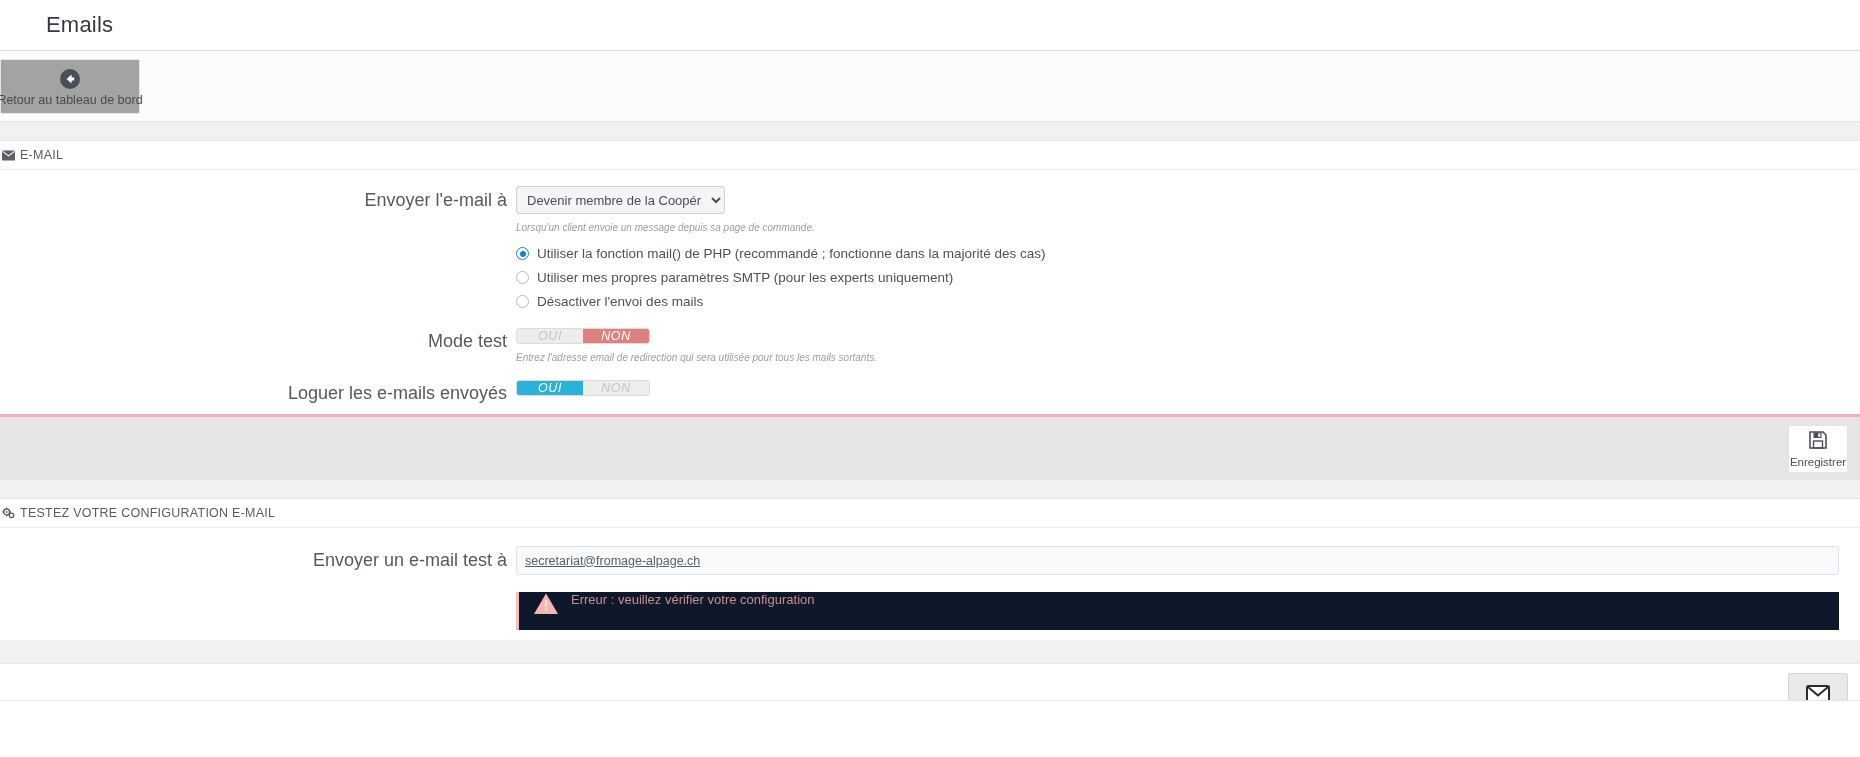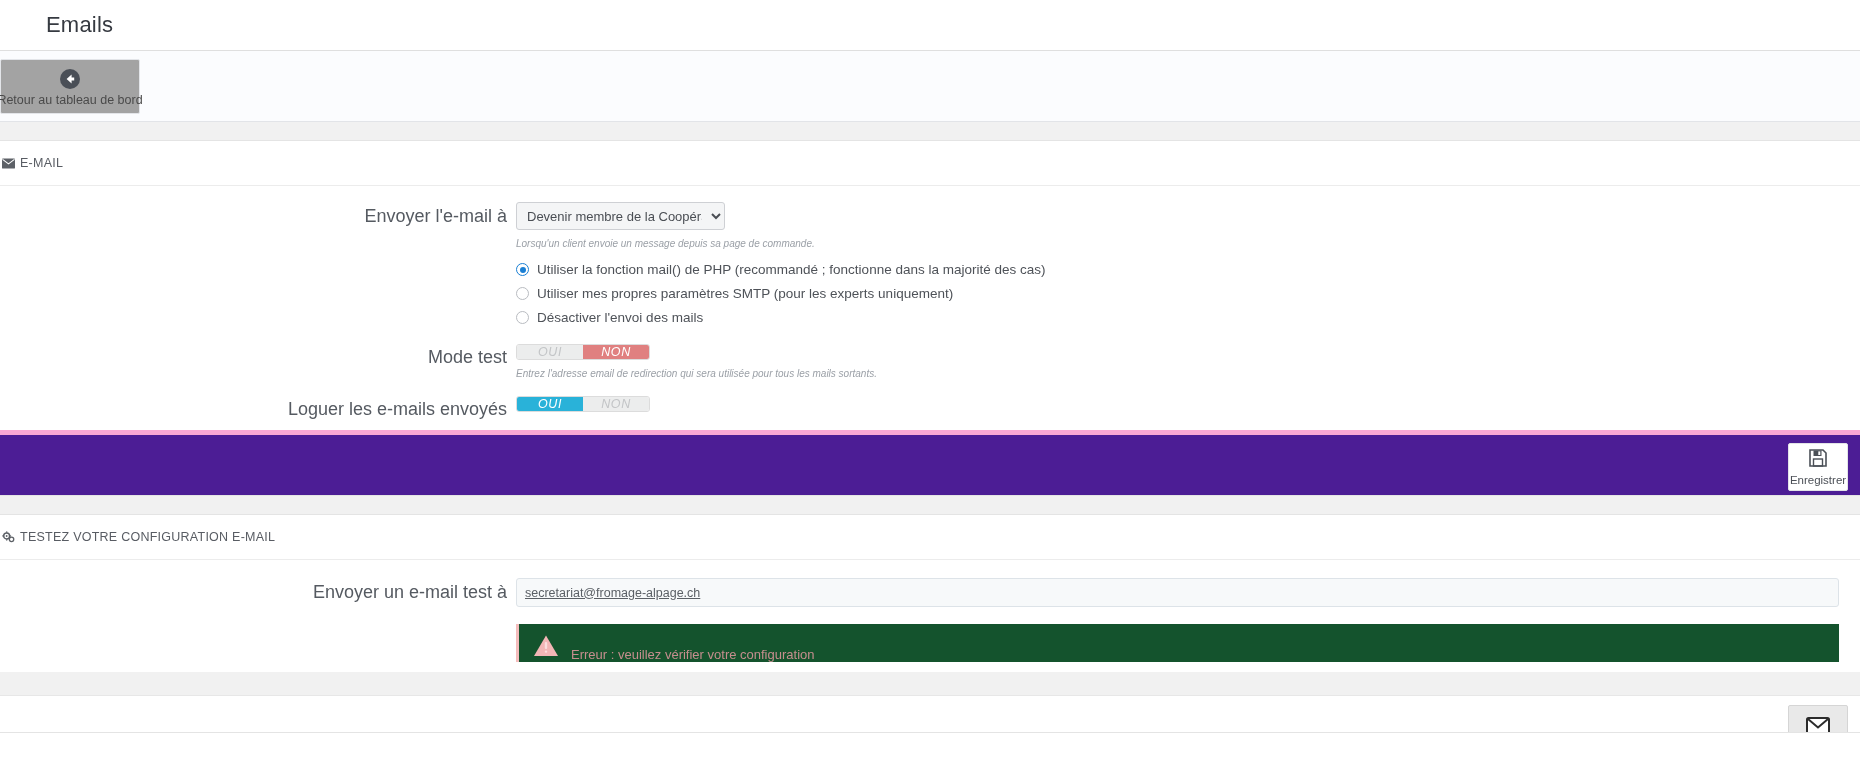--- a/index.html
+++ b/index.html
@@ -50,21 +50,21 @@
   .btn-toolbar .lbl {
     font-size: 12.5px; color: #4a4a4a; white-space: nowrap;
   }
 
   
   .gap-band { height: 19px; background: #f1f1f1; border-bottom:1px solid #e4e4e4; }
 
   
   .panel { background: #ffffff; border-bottom: 1px solid #e4e4e4; }
   .panel-head {
-    height: 45px;
+    height: 29px;
     display: flex; align-items: center;
     padding-left: 2px;
     border-bottom: 1px solid #ececec;
     background: #ffffff;
   }
   .panel-head .ph-ico { margin-right: 5px; line-height: 0; display:flex; align-items:center;}
   .panel-head .ph-txt {
     font-size: 12.5px; color: #585c63; letter-spacing: .25px;
     text-transform: uppercase;
   }
@@ -134,22 +134,22 @@
     font-size: 12.5px; letter-spacing: .6px;
     cursor: pointer;
   }
   .sw-half.off { background: #eceded; color: #c3c5c7; }
   .sw-half.on-yes { background: #29b2d9; color: #ffffff; }
   .sw-half.on-no  { background: #e08080; color: #ffffff; }
 
   
   .panel-foot {
     height: 65px;
-    background: #4c1d95;
-    border-top: 5px solid #f9a8d4;
+    background: #e5e5e5;
+    border-top: 3px solid #f9a8d4;
     position: relative;
     text-align: center;
   }
   .btn-save {
     position: absolute; right: 12px; top: 8px;
     width: 60px; height: 48px;
     background: #ffffff; border: 1px solid #e2e4e7;
     border-radius: 2px;
     display: flex; flex-direction: column;
     align-items: center; justify-content: center;
@@ -167,23 +167,23 @@
     color: #5b6066;
     padding: 2px 8px;
     font-family: "Liberation Sans", sans-serif;
     margin-top: 2px;
     text-decoration: underline;
   }
   .alert-err {
     margin-top: 17px;
     width: 1323px;
     min-height: 38px;
-    background: #14532d;
+    background: #0f172a;
     border-left: 3px solid #f4bcbc;
-    display: flex; align-items: flex-end;
+    display: flex; align-items: flex-start;
     padding-left: 14px;
   }
   .alert-err .al-txt {
     font-size: 13px; color: #c58e8e; margin-left: 12px;
   }
 
   .foot-band { height: 23px; background: #f1f1f1; }
   .panel-foot2 {
     height: 37px; background: #ffffff;
     border-top: 1px solid #e7e7e7; position: relative;

